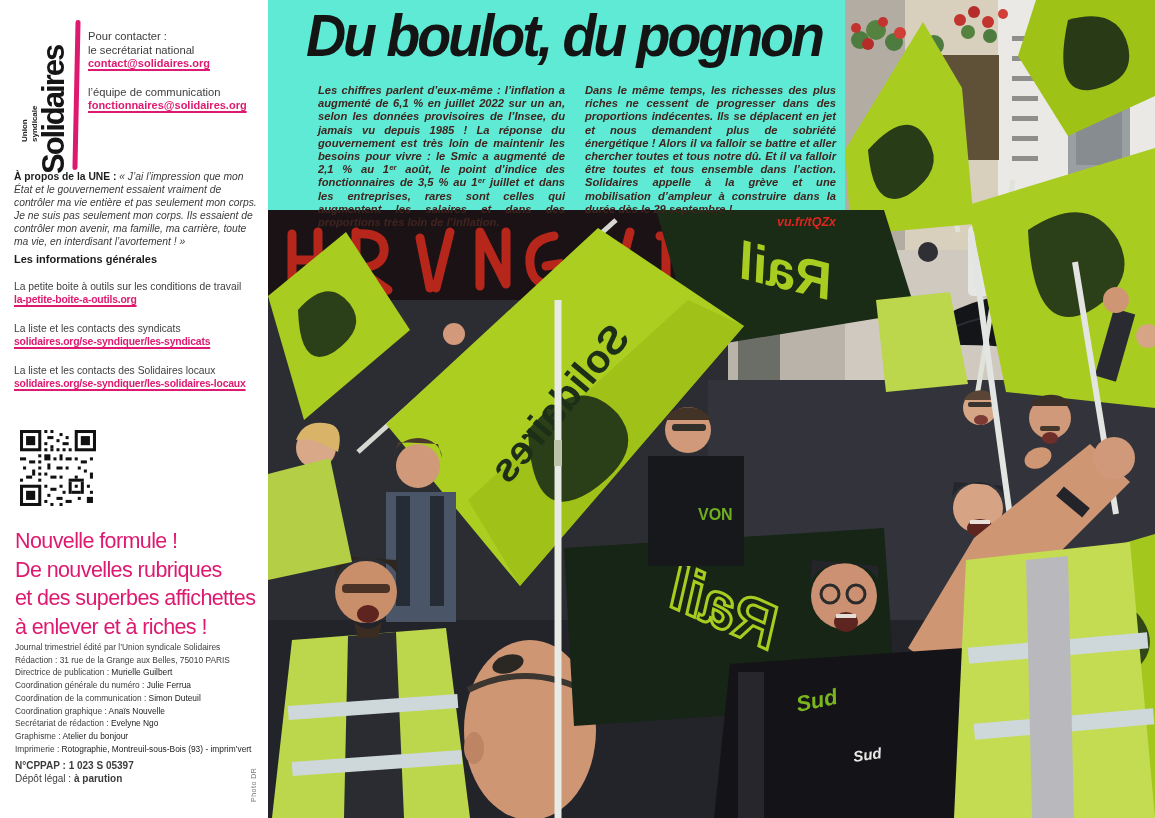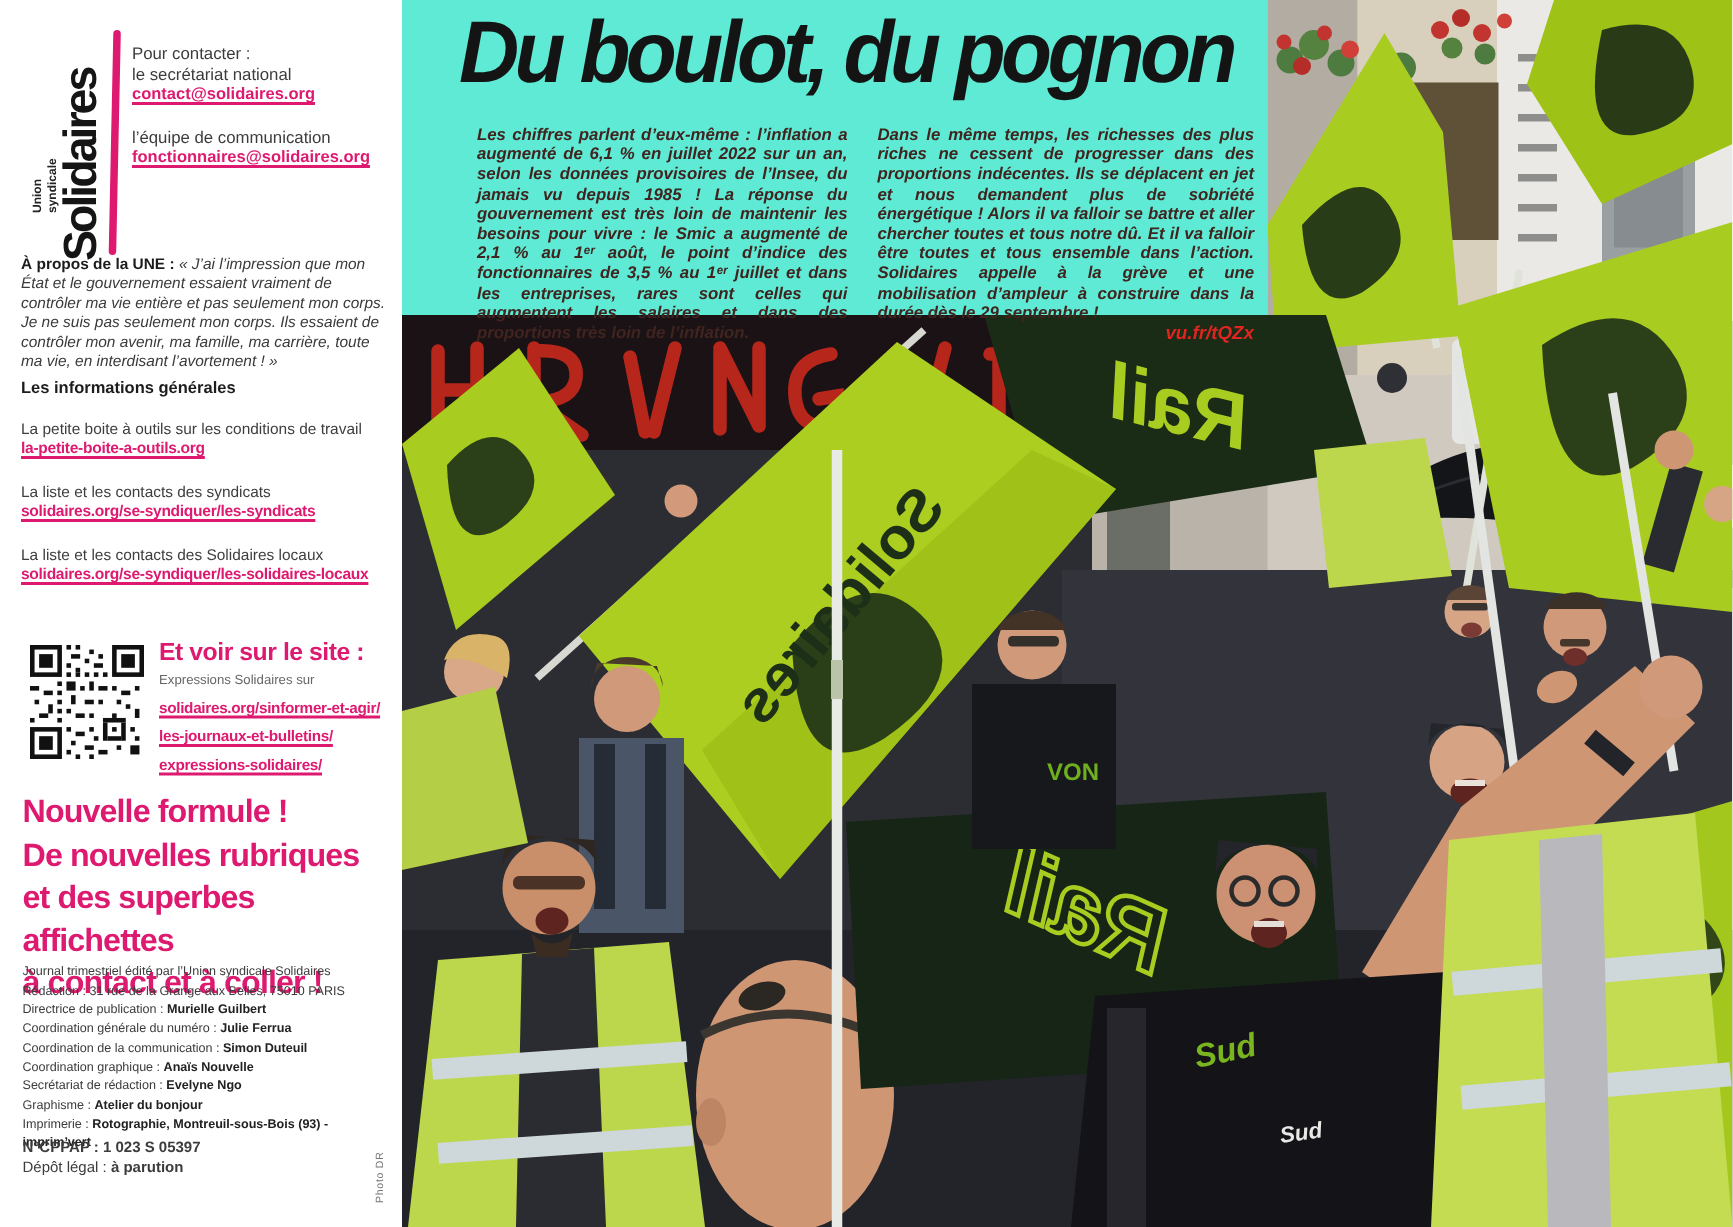--- a/index.html
+++ b/index.html
@@ -33,25 +33,25 @@
   .info h4 { font-size:11px; color:#1c1c1c; margin-bottom:14px; }
   .info .item { margin-bottom:16px; }
   .info .plink { font-size:10.4px; letter-spacing:-0.2px; }
 
   .qr-wrap { position:absolute; left:20px; top:430px; width:76px; height:76px; }
   .site { position:absolute; left:106px; top:426px; width:158px; }
   .site h3 { color:#de1a70; font-size:16.5px; font-weight:bold; letter-spacing:-0.3px; margin-bottom:3px; }
   .site .sub { font-size:8.8px; color:#666; margin-bottom:4px; }
   .site .plink { display:inline-block; font-size:10.2px; margin-bottom:3px; letter-spacing:-0.2px; }
 
-  .promo { position:absolute; left:15px; top:527px; width:252px; color:#de1a70; font-weight:bold;
+  .promo { position:absolute; left:15px; top:527px; width:252px; color:#de1a70; font-weight:normal;
     font-size:21.5px; line-height:28.5px; letter-spacing:-0.6px; }
 
   .imprint { position:absolute; left:15px; top:641px; width:250px; font-size:8.4px; color:#3c3c3c; line-height:12.7px; }
-  .imprint .val { font-weight:bold; color:#222; }
+  .imprint .val { font-weight:normal; color:#222; }
   .legal { position:absolute; left:15px; top:759px; width:250px; font-size:10px; color:#3c3c3c; line-height:13px; }
   .legal .lbl { font-weight:bold; }
   .legal .val { font-weight:bold; }
 
   .photo-credit { position:absolute; left:250px; top:742px; height:60px; font-size:7px; color:#777;
     letter-spacing:0.5px; z-index:6; }
 
   
   .photo { position:absolute; left:268px; top:0; width:887px; height:818px; z-index:1; }
   .photo svg { display:block; }
@@ -437,33 +437,26 @@
             <rect x="23" y="20" width="1" height="1"></rect>
           <rect x="22" y="22" width="2" height="2"></rect>
             <rect x="19" y="22" width="1" height="1"></rect>
             <rect x="15" y="23" width="2" height="1"></rect>
           <rect x="10" y="24" width="1" height="1"></rect>
             <rect x="13" y="24" width="1" height="1"></rect>
         </g>
       </svg>
     </div>
 
-    <div class="site">
-      <h3>Et voir sur le site :</h3>
-      <div class="sub">Expressions Solidaires sur</div>
-      <span class="plink">solidaires.org/sinformer-et-agir/</span><br>
-      <span class="plink">les-journaux-et-bulletins/</span><br>
-      <span class="plink">expressions-solidaires/</span>
-    </div>
 
     <div class="promo">
       <div>Nouvelle formule !</div>
       <div>De nouvelles rubriques</div>
       <div>et des superbes affichettes</div>
-      <div>à contact et à coller !</div>
+      <div>à enlever et à riches !</div>
     </div>
 
     <div class="imprint">
       <div><span>Journal trimestriel édité par l’Union syndicale Solidaires</span> <span class="val"></span></div>
       <div><span>Rédaction : 31 rue de la Grange aux Belles, 75010 PARIS</span> <span class="val"></span></div>
       <div><span>Directrice de publication :</span> <span class="val">Murielle Guilbert</span></div>
       <div><span>Coordination générale du numéro :</span> <span class="val">Julie Ferrua</span></div>
       <div><span>Coordination de la communication :</span> <span class="val">Simon Duteuil</span></div>
       <div><span>Coordination graphique :</span> <span class="val">Anaïs Nouvelle</span></div>
       <div><span>Secrétariat de rédaction :</span> <span class="val">Evelyne Ngo</span></div>

